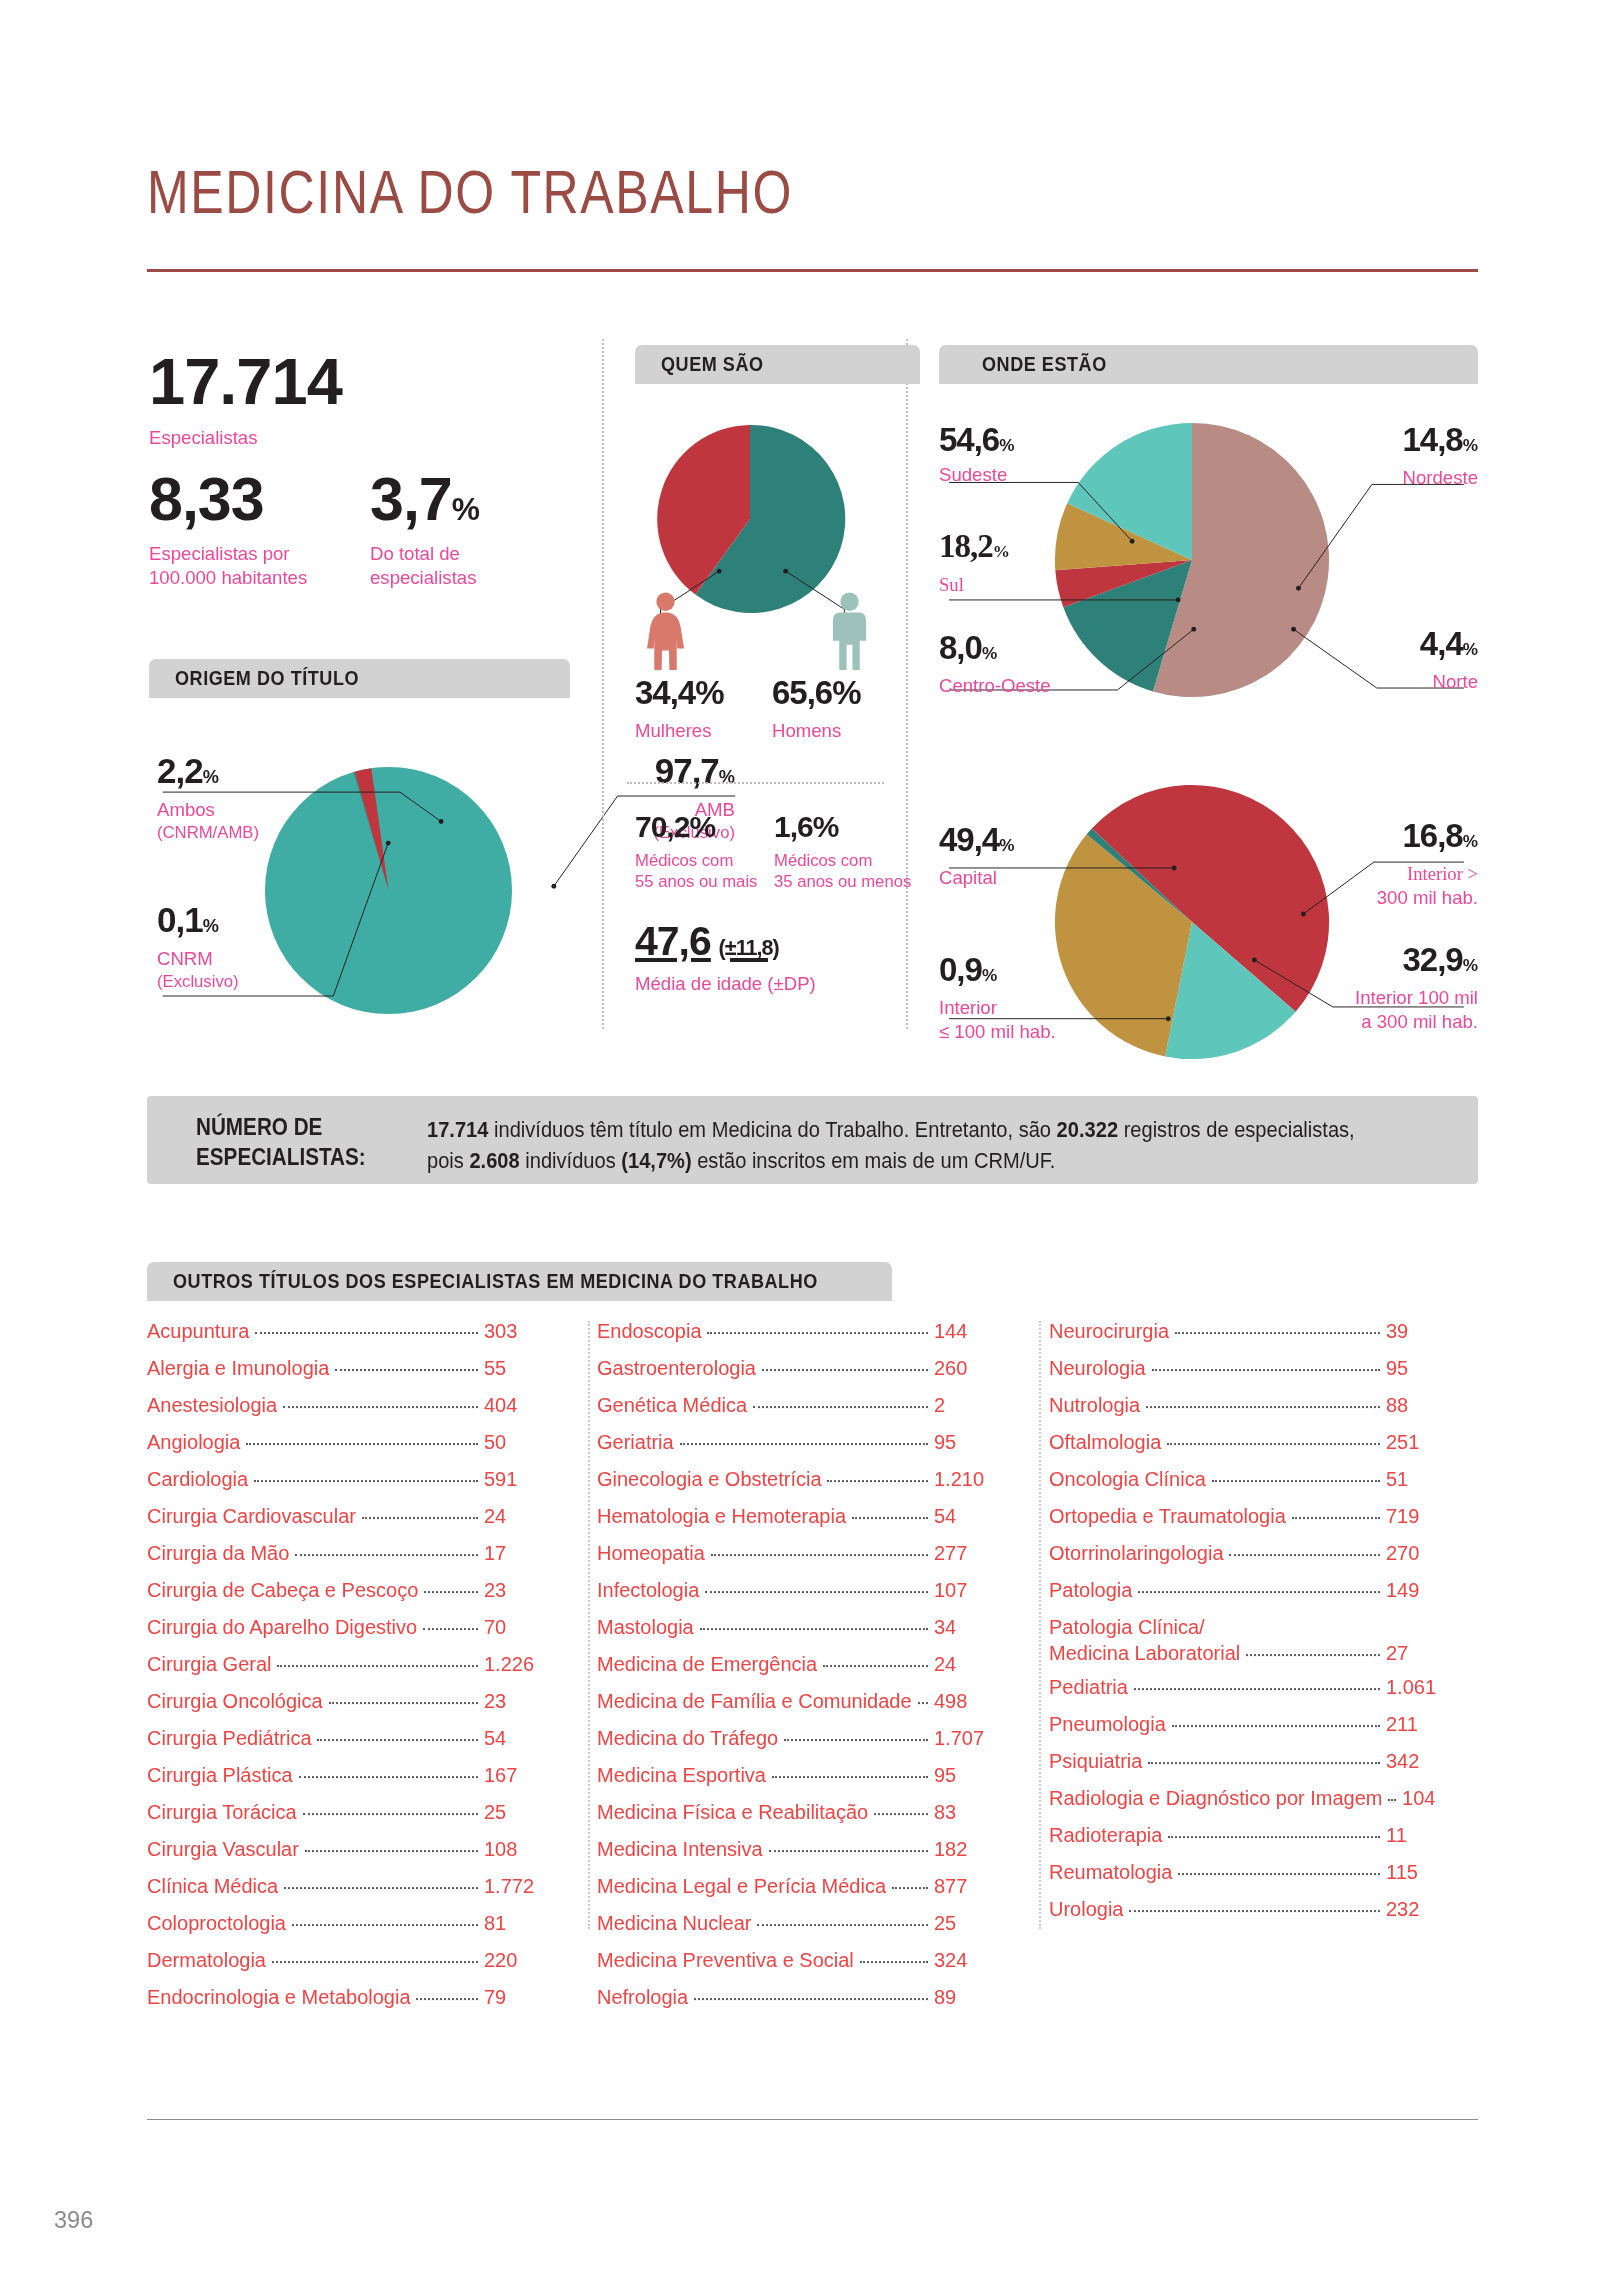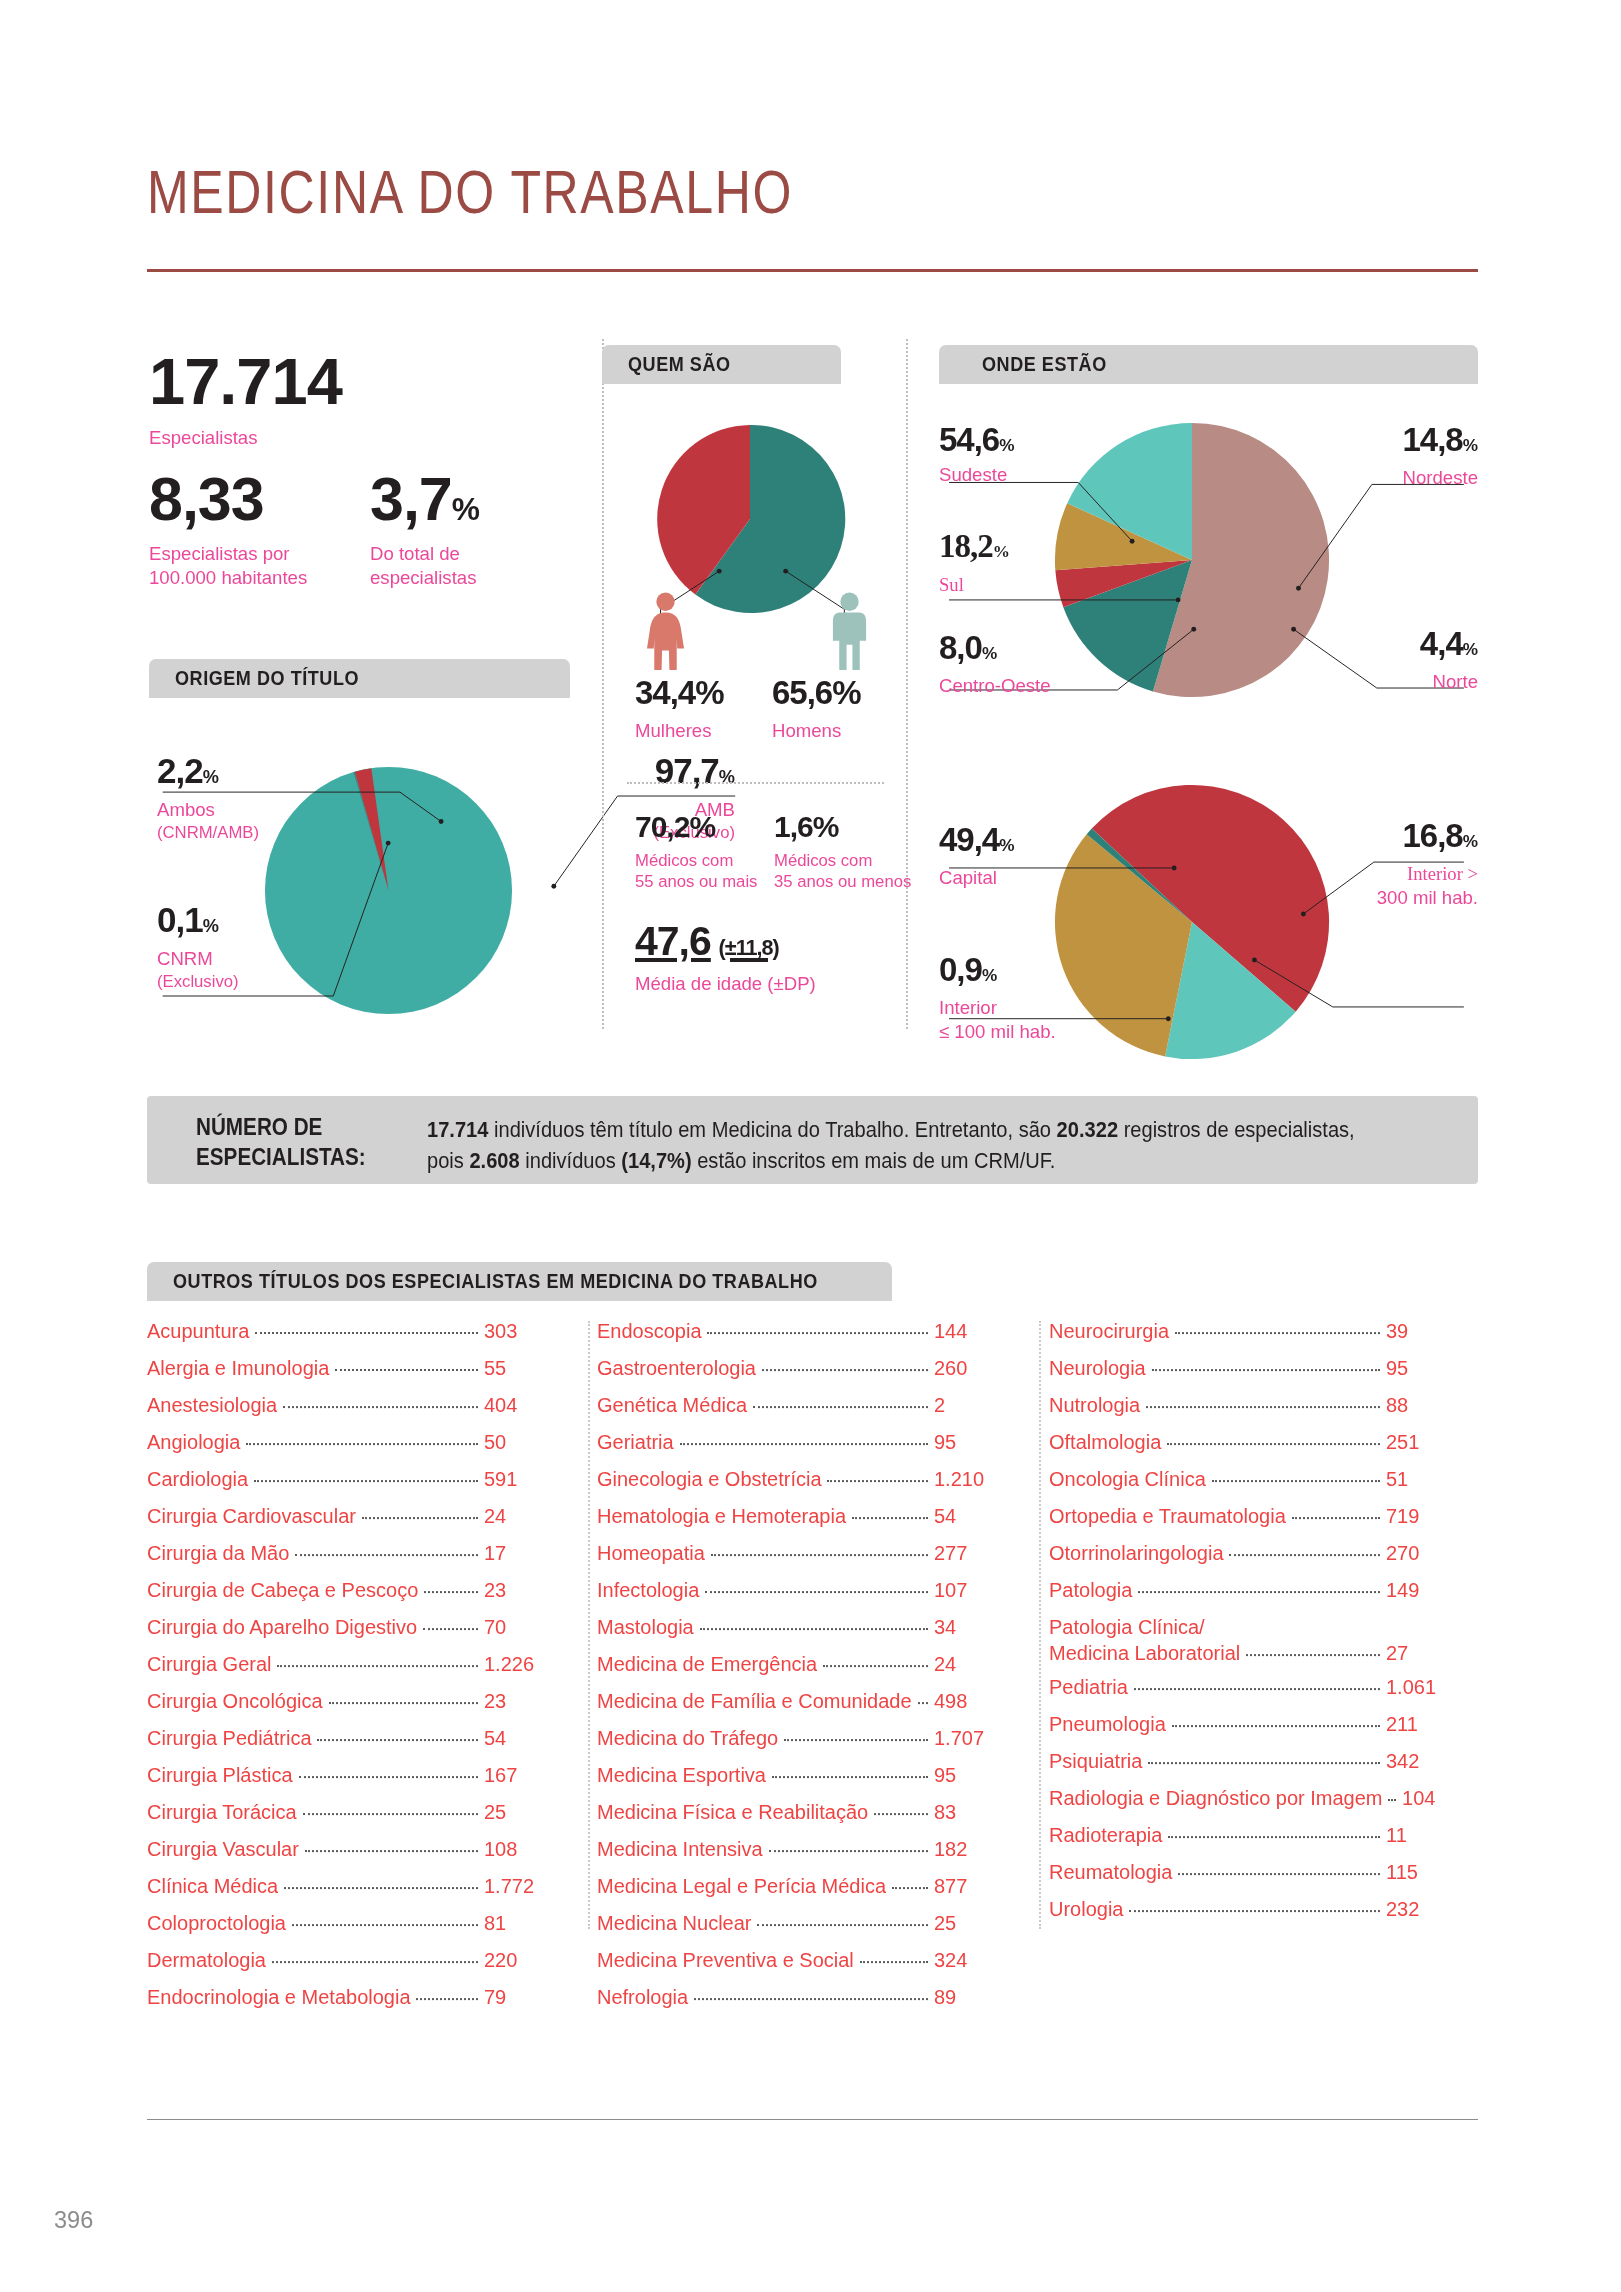--- a/index.html
+++ b/index.html
@@ -166,21 +166,21 @@
     <div class="bignum" style="font-size:35px;">
       <span>97,7</span><span class="pct-suffix">%</span>
     </div>
     <div class="caption" style="margin-top:9.8px;">AMB</div>
     <div class="caption" style="font-size:16.7px;">(Exclusivo)</div>
   </div>
 
   <div class="vdash" style="left:602px;top:339px;height:690px;"></div>
   <div class="vdash" style="left:906px;top:339px;height:690px;"></div>
 
-  <div class="badge" style="left:602px;top:345px;width:239px;">
+  <div class="badge" style="left:635px;top:345px;width:285px;">
     <span>QUEM SÃO</span>
   </div>
 
   <svg style="position:absolute;left:654px;top:423px;" width="192" height="192" viewBox="0 0 196 196">
 
     <path d="M98 98 L98 2 A96 96 0 1 1 42.2 175.2 Z" fill="#2e8179"></path>
 
     <path d="M98 98 L42.2 175.2 A96 96 0 0 1 98 2 Z" fill="#c0363f"></path>
   </svg>
 
@@ -328,20 +328,27 @@
   </div>
 
   <div style="position:absolute;left:1264px;top:819px;width:214px;text-align:right;">
     <div class="bignum" style="font-size:33px;">
       <span>16,8</span><span class="pct-suffix">%</span>
     </div>
     <div class="caption" style="margin-top:9.8px;font-family:Liberation Serif, serif;">Interior &gt;</div>
     <div class="caption">300 mil hab.</div>
   </div>
 
+  <div style="position:absolute;left:1245px;top:943px;width:233px;text-align:right;">
+    <div class="bignum" style="font-size:33px;">
+      <span>32,9</span><span class="pct-suffix">%</span>
+    </div>
+    <div class="caption" style="margin-top:9.8px;">Interior 100 mil</div>
+    <div class="caption">a 300 mil hab.</div>
+  </div>
 
   <div class="banner"></div>
   <div class="banner-label">
     <div>NÚMERO DE</div>
     <div>ESPECIALISTAS:</div>
   </div>
   <div class="banner-text"><b>17.714</b><span> indivíduos têm título em Medicina do Trabalho. Entretanto, são </span><b>20.322</b><span> registros de especialistas, pois </span><b>2.608</b><span> indivíduos </span><b>(14,7%)</b><span> estão inscritos em mais de um CRM/UF.</span></div>
 
   <div class="badge" style="left:147px;top:1262px;width:745px;">
     <span>OUTROS TÍTULOS DOS ESPECIALISTAS EM MEDICINA DO TRABALHO</span>

